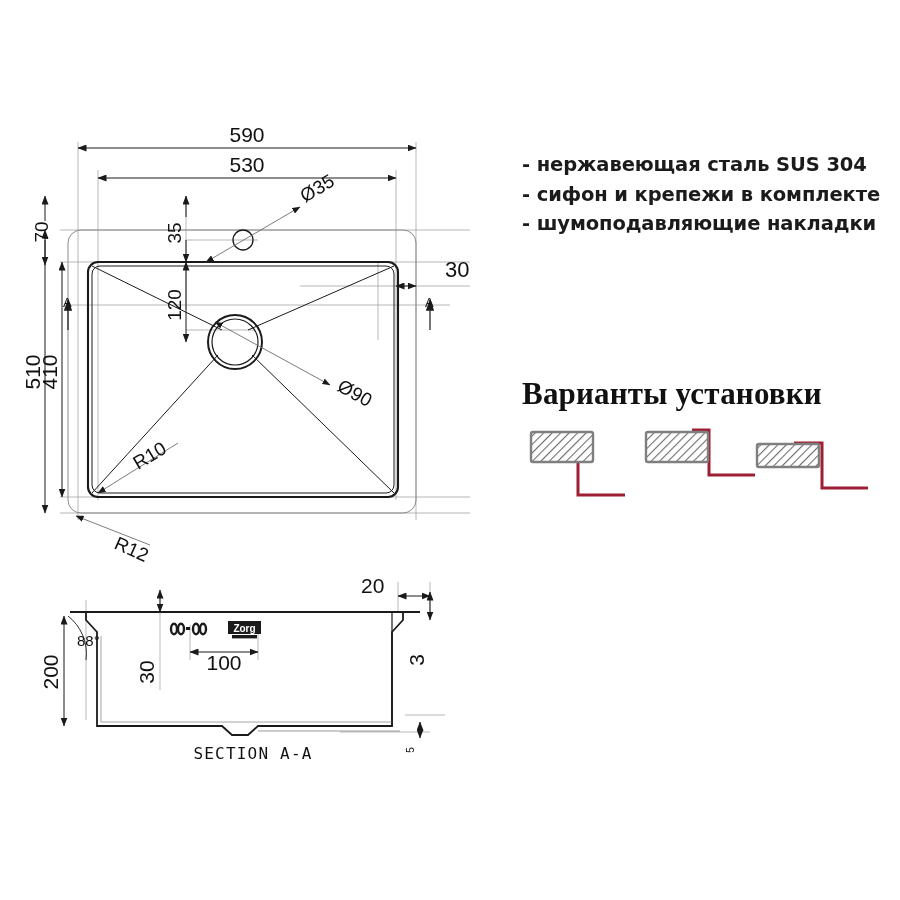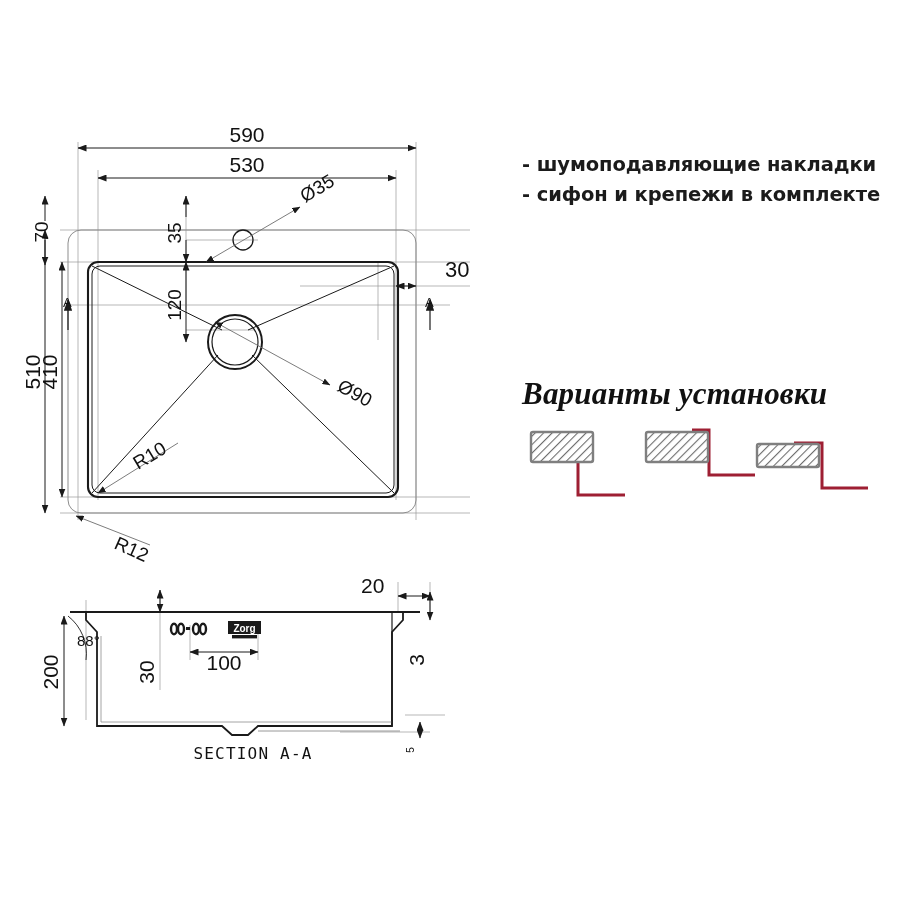--- a/index.html
+++ b/index.html
@@ -29,21 +29,20 @@
   }
   .variants-title{
     position:absolute;
     left:522px;top:376px;
     font-family:"Liberation Serif","DejaVu Serif",serif;
     font-size:31px;
     font-weight:700;
     color:#111111;
     letter-spacing:0.2px;
     white-space:nowrap;
-    font-style:italic;
   }
 </style>
 </head>
 <body>
 
 <div id="root">
 
   <svg class="drawing" viewBox="0 0 900 900">
     <defs>
       <marker id="arrIn" markerWidth="9" markerHeight="7" refX="8.5" refY="3.5" orient="auto">
@@ -222,19 +221,20 @@
       </g>
 
       <g>
         <polyline points="794,443 822,443 822,488 868,488" fill="none" stroke="#9e1f33" stroke-width="3"></polyline>
         <rect x="757" y="444" width="62" height="23" fill="url(#hatch)" stroke="#7f7f7f" stroke-width="2.4" rx="2"></rect>
       </g>
     </g>
   </svg>
 
   <div class="spec-list">
+    <div class="spec-item">- нержавеющая сталь SUS 304</div>
+    <div class="spec-item">- сифон и крепежи в комплекте</div>
     <div class="spec-item">- шумоподавляющие накладки</div>
-    <div class="spec-item">- сифон и крепежи в комплекте</div>
   </div>
 
   <div class="variants-title">Варианты установки</div>
 
 </div>
 
 </body></html>

